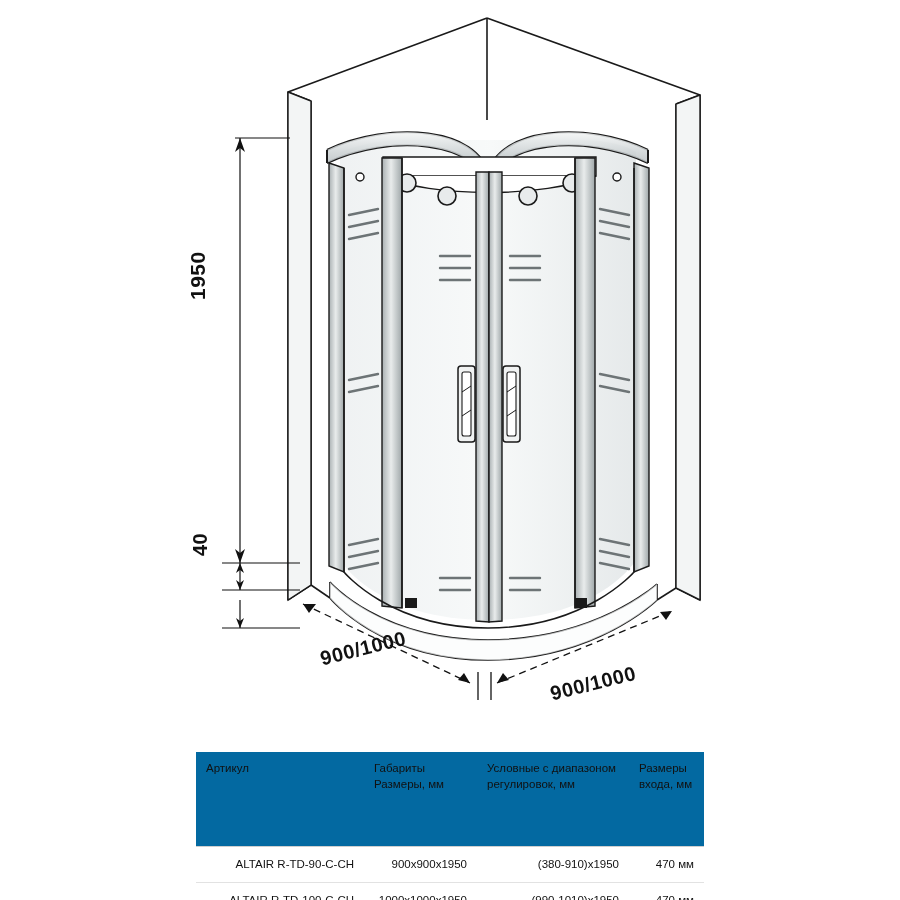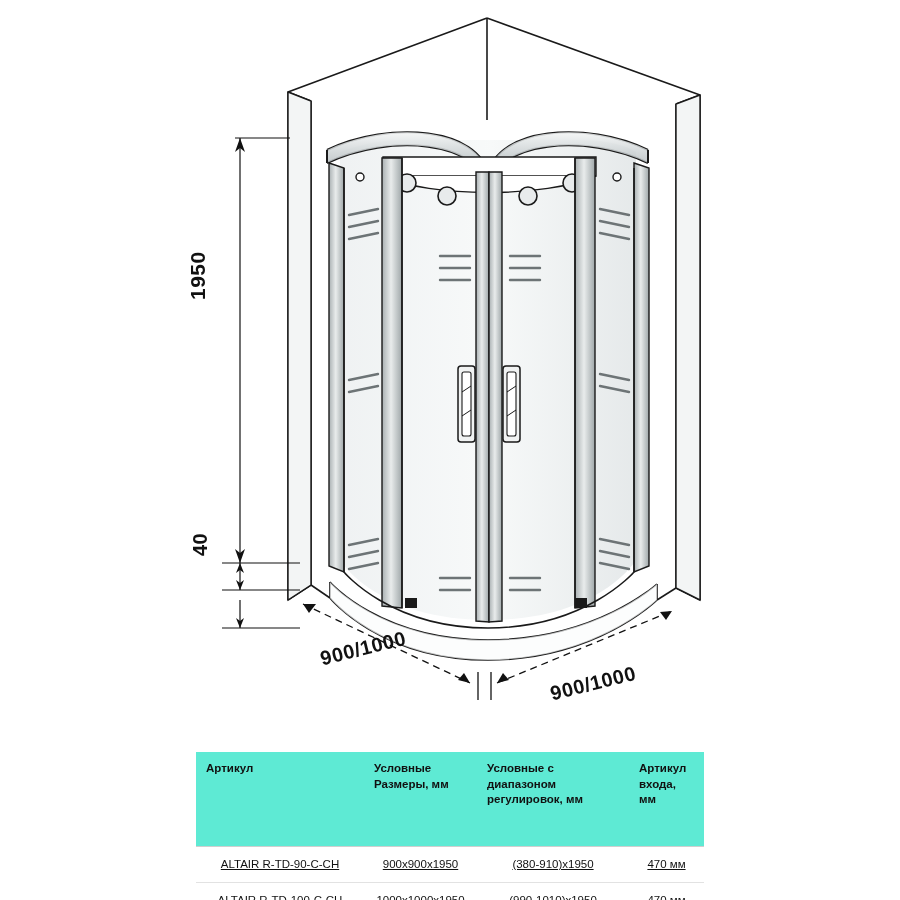--- a/index.html
+++ b/index.html
@@ -66,36 +66,35 @@
   #spec-table {
     position: absolute;
     left: 196px;
     top: 752px;
     width: 508px;
     border-collapse: collapse;
     font-size: 11.5px;
   }
   #spec-table th {
     text-align: left;
-    font-weight: bold;
+    font-weight: normal;
     vertical-align: top;
     padding: 9px 10px 11px 10px;
-    background: #5eead4;
+    background: #0369a1;
     border-bottom: 1px solid #cfcfcf;
     line-height: 1.35;
     color: #111;
   }
   #spec-table td {
-    text-align: center;
+    text-align: right;
     vertical-align: middle;
     padding: 10px 10px 10px 10px;
     border-bottom: 1px solid #e2e2e2;
     color: #111;
     line-height: 1.3;
-    text-decoration: underline;
   }
   #spec-table tr.row-last td { border-bottom: none; }
   #spec-table col.c0 { width: 168px; }
   #spec-table col.c1 { width: 113px; }
   #spec-table col.c2 { width: 152px; }
   #spec-table col.c3 { width: 75px; }
   .hdr-row th { height: 74px; }
 </style>
 </head>
 <body>
@@ -307,23 +306,23 @@
   <table id="spec-table">
     <colgroup>
       <col class="c0">
         <col class="c1">
         <col class="c2">
         <col class="c3">
     </colgroup>
     <thead>
       <tr class="hdr-row">
         <th>Артикул</th>
-        <th>Условные Размеры, мм</th>
+        <th>Габариты Размеры, мм</th>
         <th>Условные с диапазоном регулировок, мм</th>
-        <th>Артикул входа, мм</th>
+        <th>Размеры входа, мм</th>
       </tr>
     </thead>
     <tbody>
       <tr>
         <td>ALTAIR R-TD-90-C-CH</td>
         <td>900x900x1950</td>
         <td>(380-910)x1950</td>
         <td>470 мм</td>
       </tr>
       <tr class="row-last">

